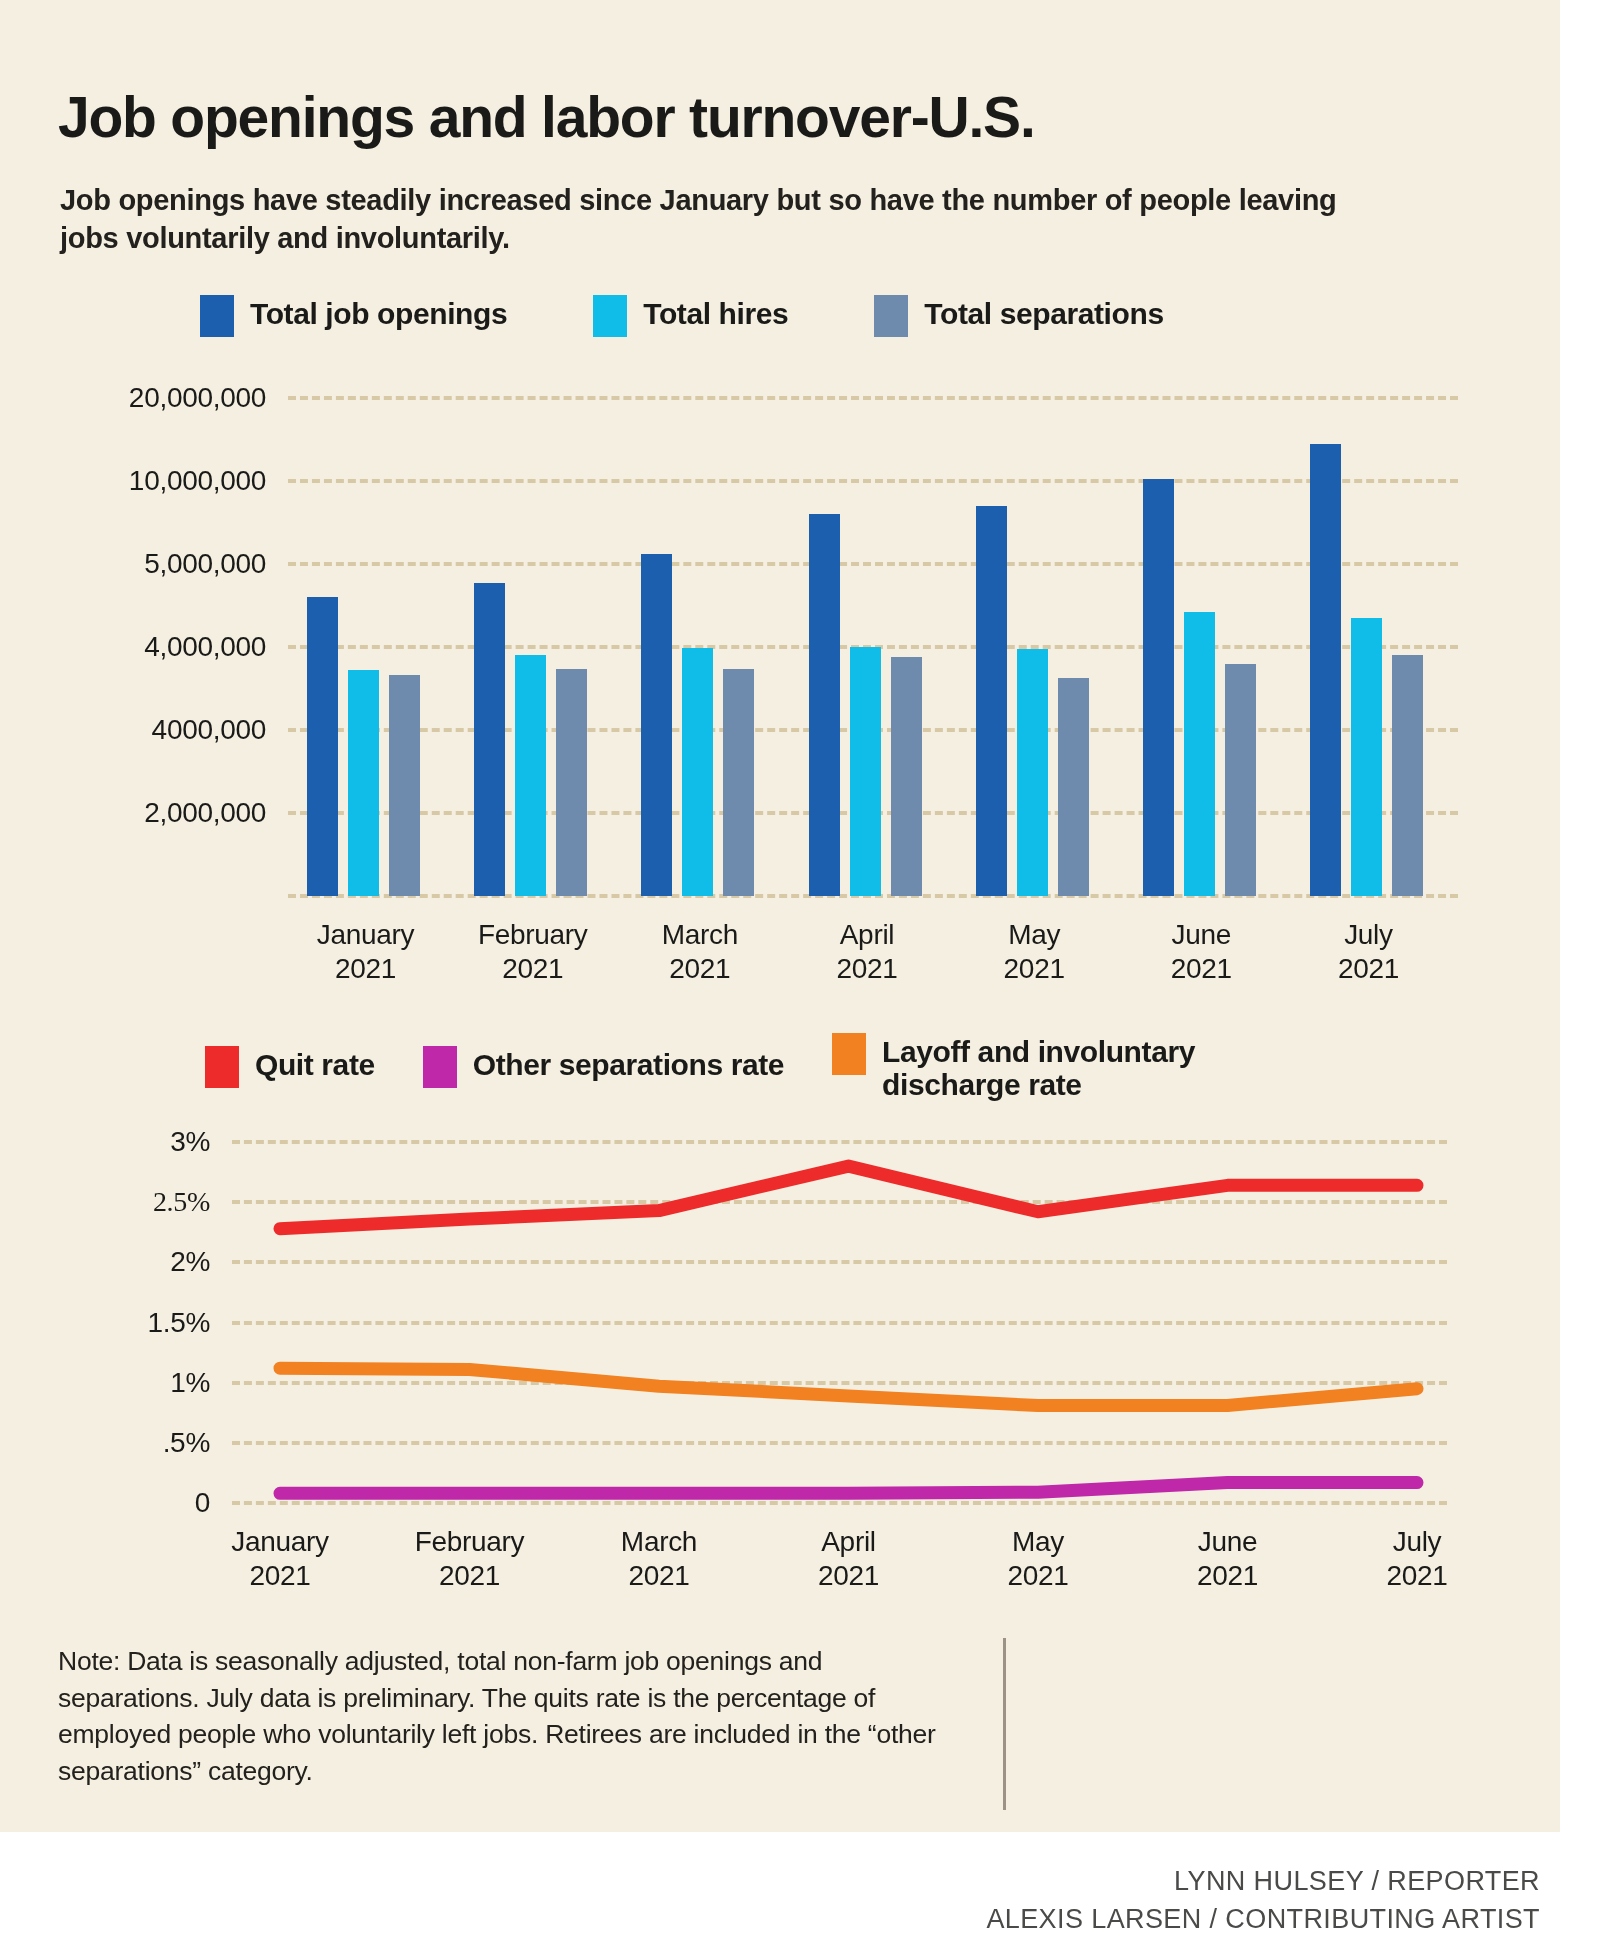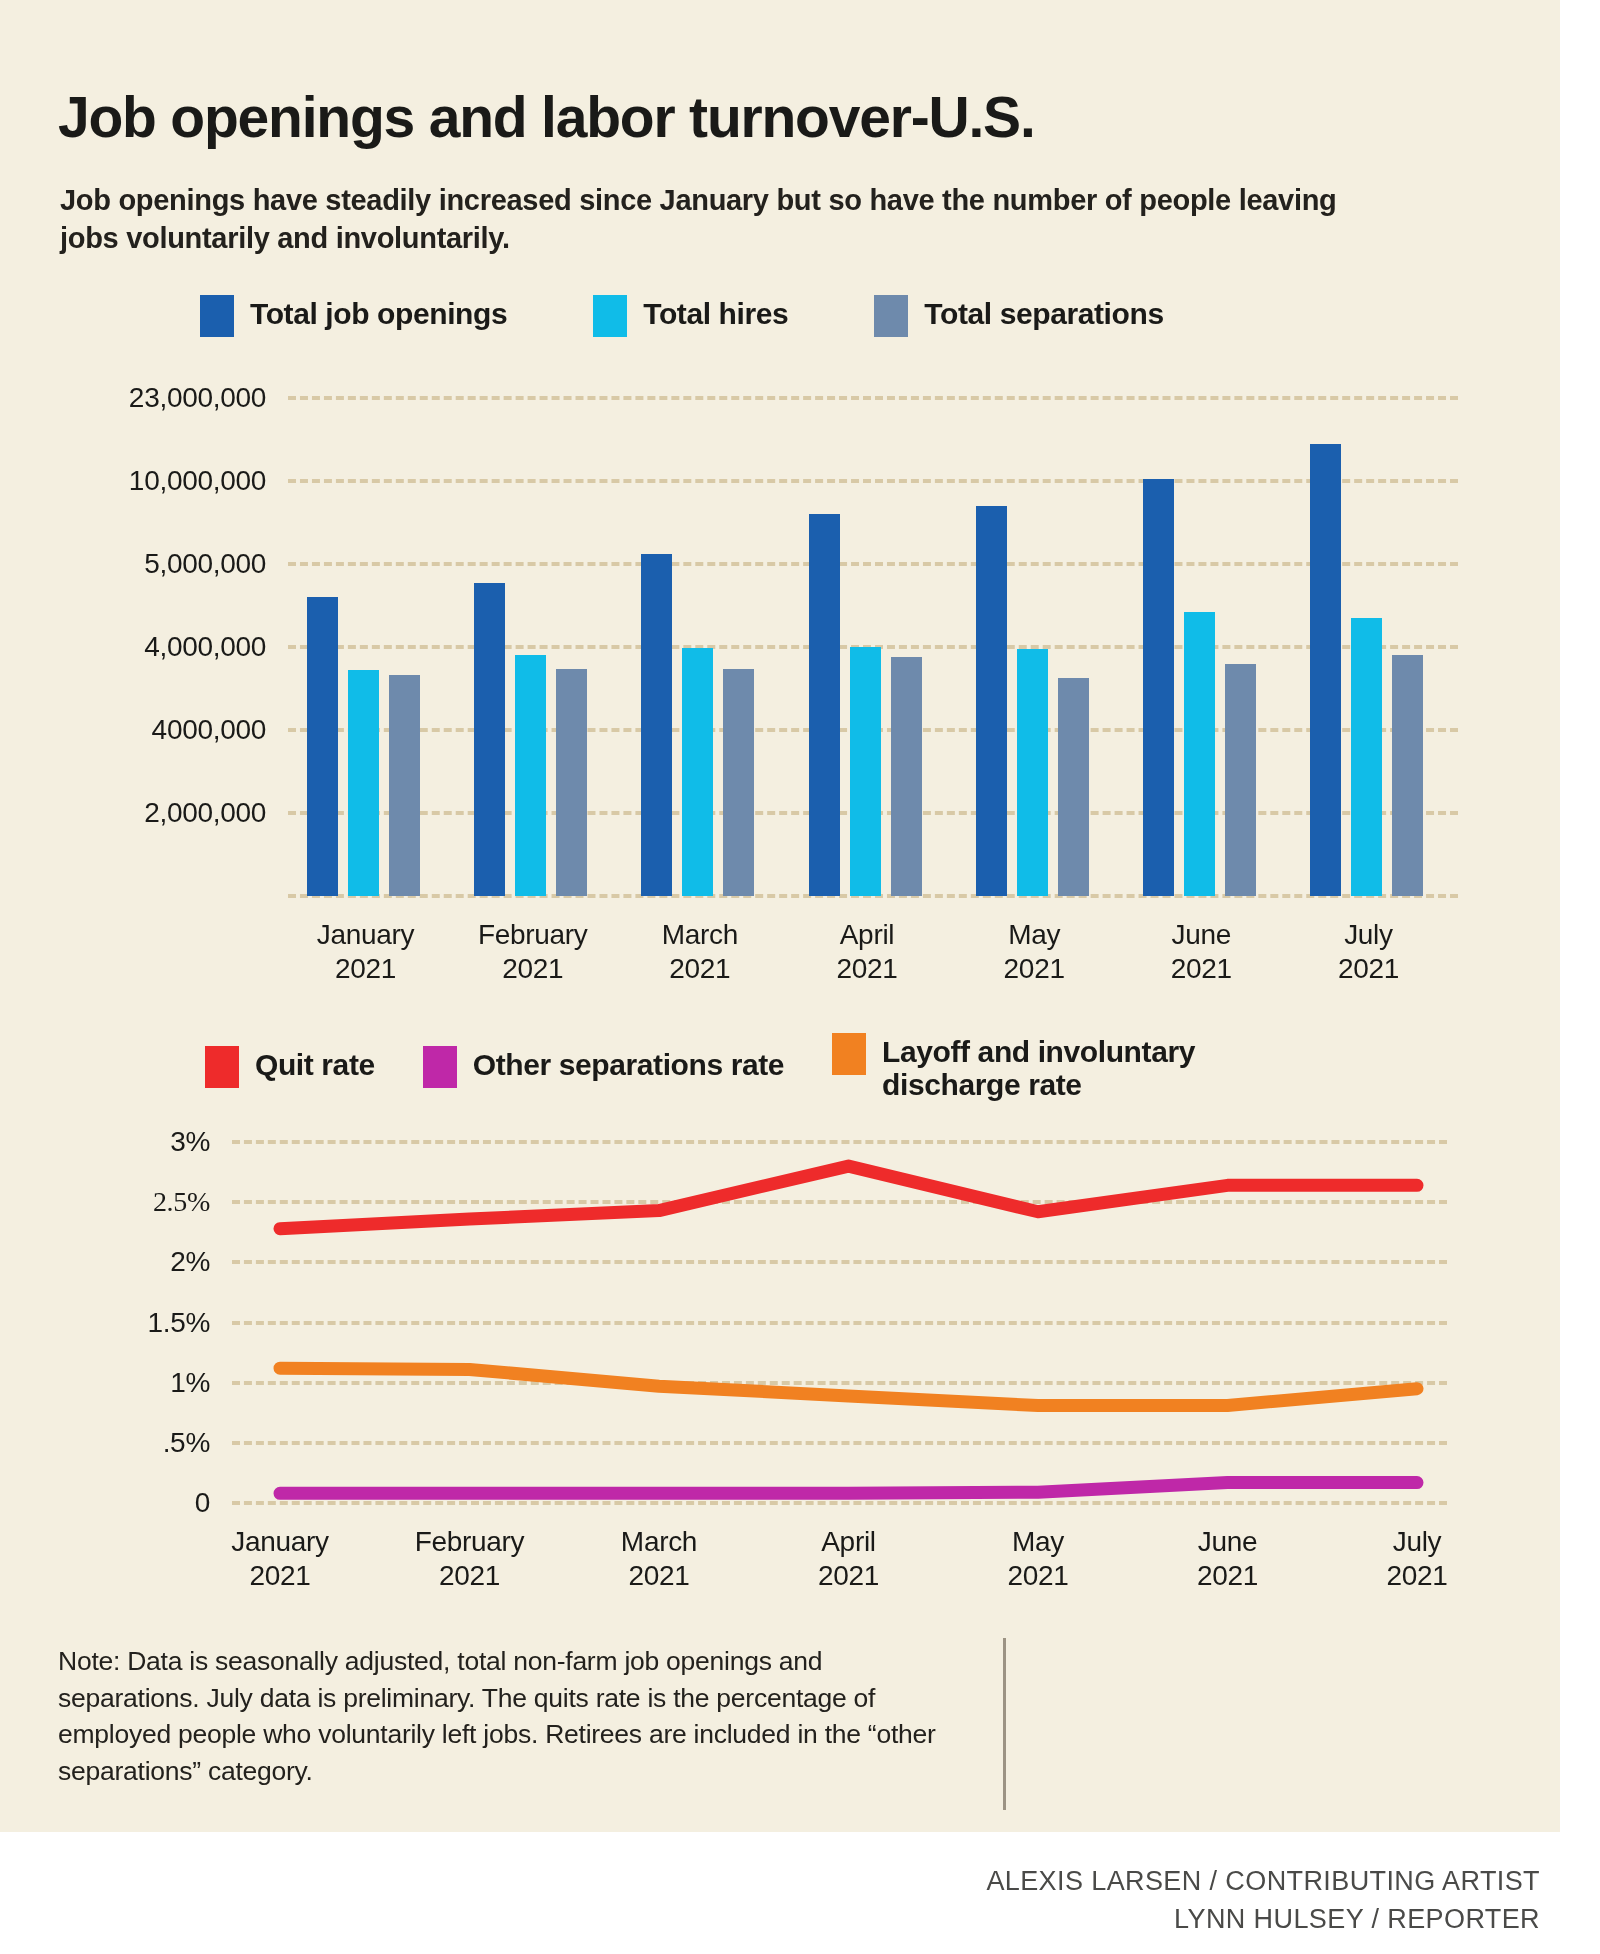--- a/index.html
+++ b/index.html
@@ -206,21 +206,21 @@
         <span class="legend-label">Total hires</span>
       </div>
       <div class="legend-item">
         <span class="swatch" style="background: rgb(110, 138, 172);"></span>
         <span class="legend-label">Total separations</span>
       </div>
     </div>
 
   <div class="chart" id="bar-chart">
       <div class="gridline" style="top: 0px;"></div>
-      <div class="ytick" style="top: 0px;">23,000,000</div>
+      <div class="ytick" style="top: 0px;">20,000,000</div>
       <div class="gridline" style="top: 83px;"></div>
       <div class="ytick" style="top: 83px;">10,000,000</div>
       <div class="gridline" style="top: 166px;"></div>
       <div class="ytick" style="top: 166px;">5,000,000</div>
       <div class="gridline" style="top: 249px;"></div>
       <div class="ytick" style="top: 249px;">4,000,000</div>
       <div class="gridline" style="top: 332px;"></div>
       <div class="ytick" style="top: 332px;">4000,000</div>
       <div class="gridline" style="top: 415px;"></div>
       <div class="ytick" style="top: 415px;">2,000,000</div>
@@ -310,17 +310,17 @@
 2021</div>
       <div class="xtick" style="left: 995.5px; top: 383px;">June
 2021</div>
       <div class="xtick" style="left: 1185px; top: 383px;">July
 2021</div>
     </div>
 
   <div class="note">Note: Data is  seasonally adjusted, total non-farm job openings and separations. July data is preliminary. The quits rate is the percentage of employed people who voluntarily left jobs. Retirees are included in the “other separations” category.</div>
   <div class="divider"></div>
   <div class="credits">
+    <div>LYNN HULSEY / REPORTER</div>
     <div>ALEXIS LARSEN / CONTRIBUTING ARTIST</div>
-    <div>LYNN HULSEY / REPORTER</div>
   </div>
 
 </div>
 
 </body></html>

